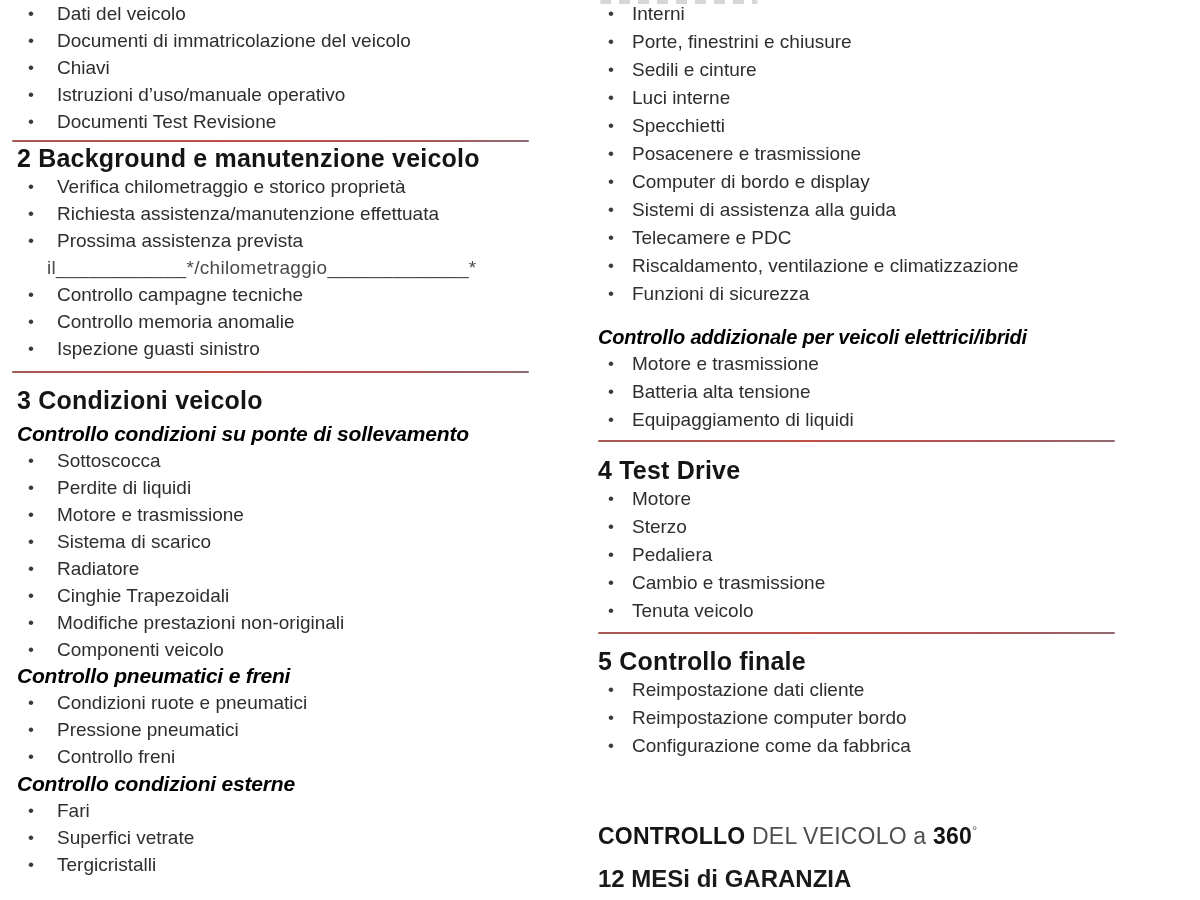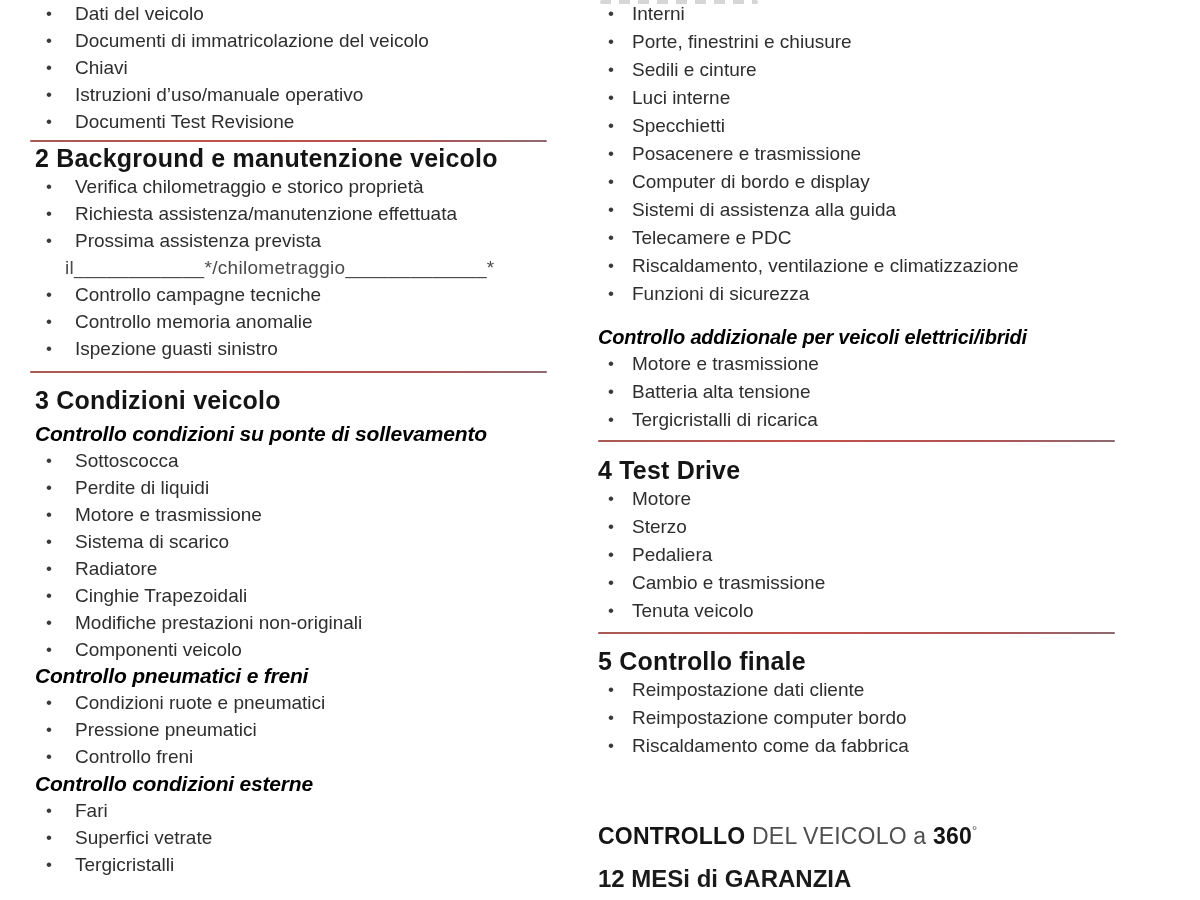--- a/index.html
+++ b/index.html
@@ -7,21 +7,21 @@
     width:1200px;height:900px;overflow:hidden;
     background:#ffffff;
     font-family:"Liberation Sans", sans-serif;
   }
   .page{
     position:relative;width:1200px;height:900px;overflow:hidden;
     background:#ffffff;
     filter:blur(0.3px);
   }
   .col{position:absolute;top:0;}
-  .col-left{left:35px;width:520px;}
+  .col-left{left:17px;width:520px;}
   .col-right{left:598px;width:520px;}
 
   ul.blist{list-style:none;margin:0;padding:0;}
   ul.blist li{
     position:relative;
     font-size:19px;line-height:27px;
     color:#2e2e2e;
     padding-left:40px;
     white-space:nowrap;
   }
@@ -177,41 +177,41 @@
       <li>Sistemi di assistenza alla guida</li>
       <li>Telecamere e PDC</li>
       <li>Riscaldamento, ventilazione e climatizzazione</li>
       <li>Funzioni di sicurezza</li>
     </ul>
 
     <div class="h-sub m-esub">Controllo addizionale per veicoli elettrici/ibridi</div>
     <ul class="blist m-r2">
       <li>Motore e trasmissione</li>
       <li>Batteria alta tensione</li>
-      <li>Tergicristalli di ricarica</li>
+      <li>Equipaggiamento di liquidi</li>
     </ul>
 
     <hr class="rule rule-right m-rrule1">
 
     <div class="h-sec m-h4">4 Test Drive</div>
     <ul class="blist m-r3">
       <li>Motore</li>
       <li>Sterzo</li>
       <li>Pedaliera</li>
       <li>Cambio e trasmissione</li>
       <li>Tenuta veicolo</li>
     </ul>
 
     <hr class="rule rule-right m-rrule2">
 
     <div class="h-sec m-h5">5 Controllo finale</div>
     <ul class="blist m-r4">
       <li>Reimpostazione dati cliente</li>
       <li>Reimpostazione computer bordo</li>
-      <li>Riscaldamento come da fabbrica</li>
+      <li>Configurazione come da fabbrica</li>
     </ul>
 
     <div class="footer-line m-footer">
       <span class="b">CONTROLLO</span><span> DEL VEICOLO a </span><span class="b">360</span><sup>°</sup>
     </div>
 
     <div class="warranty m-warranty">12 MESi di GARANZIA</div>
 
   </div>
 

